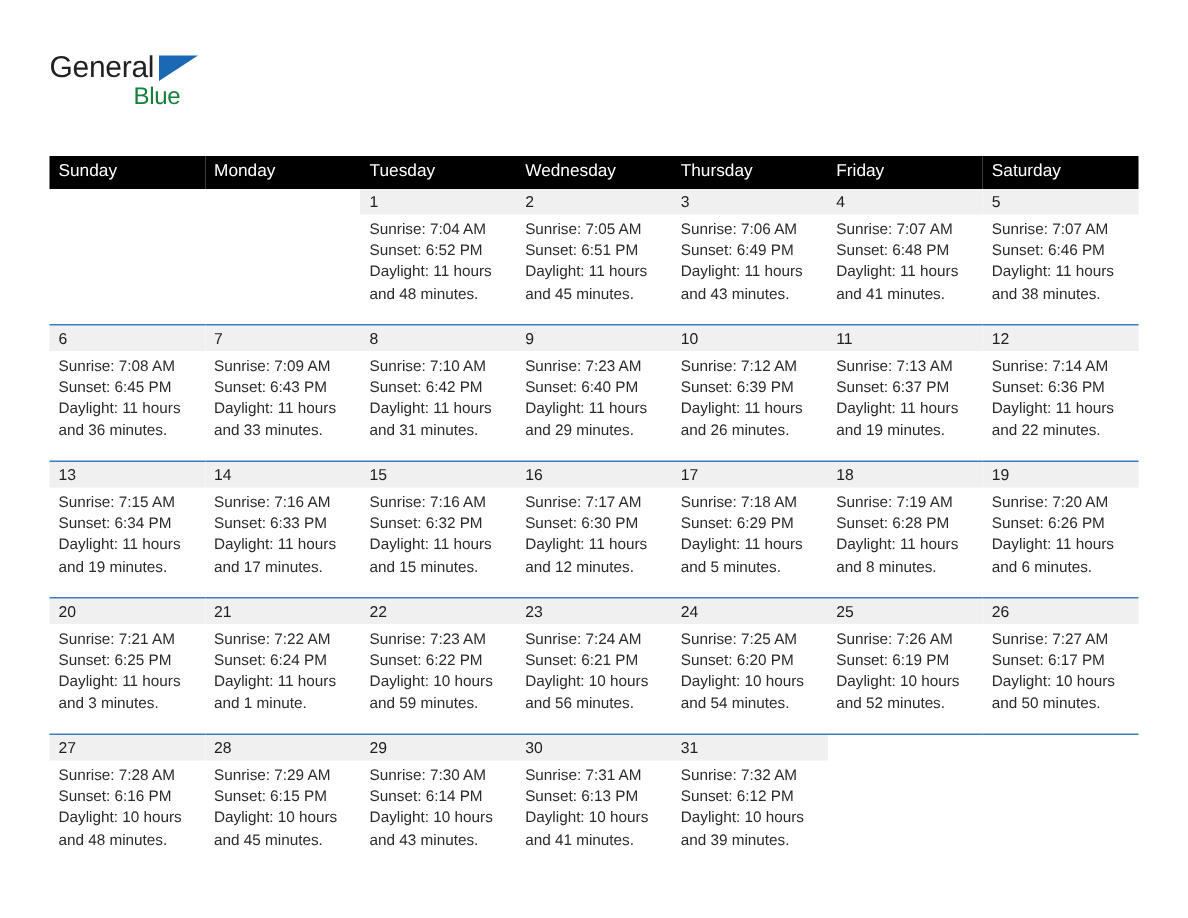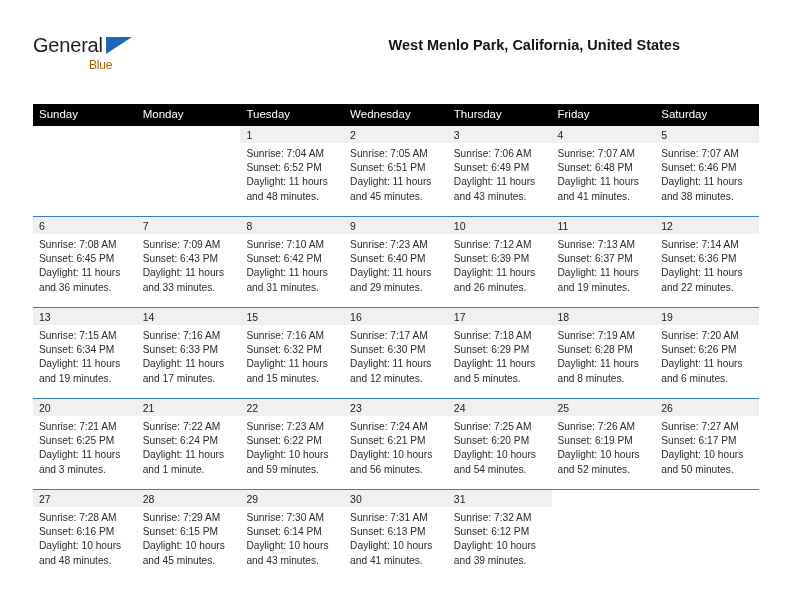--- a/index.html
+++ b/index.html
@@ -54,24 +54,24 @@
     top: 4px;
     width: 0;
     height: 0;
     border-left: 26px solid #1b69b4;
     border-bottom: 17px solid transparent;
   }
   .logo-blue {
     position: absolute;
     left: 56px;
     top: 20px;
-    font-size: 12px;
+    font-size: 16px;
     font-weight: 400;
     letter-spacing: -0.2px;
-    color: #a16207;
+    color: #15803d;
     line-height: 24px;
     white-space: nowrap;
   }
 
   .title-block {
     position: absolute;
     right: 36px;
     top: 28px;
     text-align: right;
   }
@@ -154,21 +154,20 @@
 
   <div class="top-bar">
 
     <div class="logo">
       <span class="logo-general">General</span>
       <span class="logo-tri"></span>
       <span class="logo-blue">Blue</span>
     </div>
 
     <div class="title-block">
-      <div class="cal-subtitle">West Menlo Park, California, United States</div>
     </div>
 
   </div>
 
   <div class="calendar">
     <table class="cal">
       <colgroup>
         <col>
           <col>
           <col>

